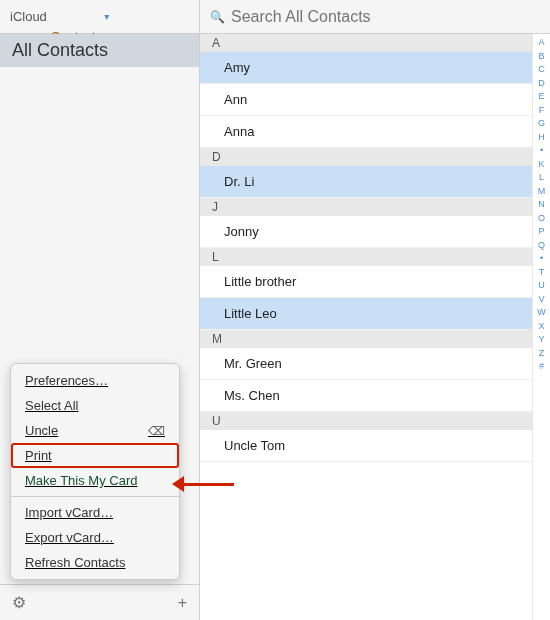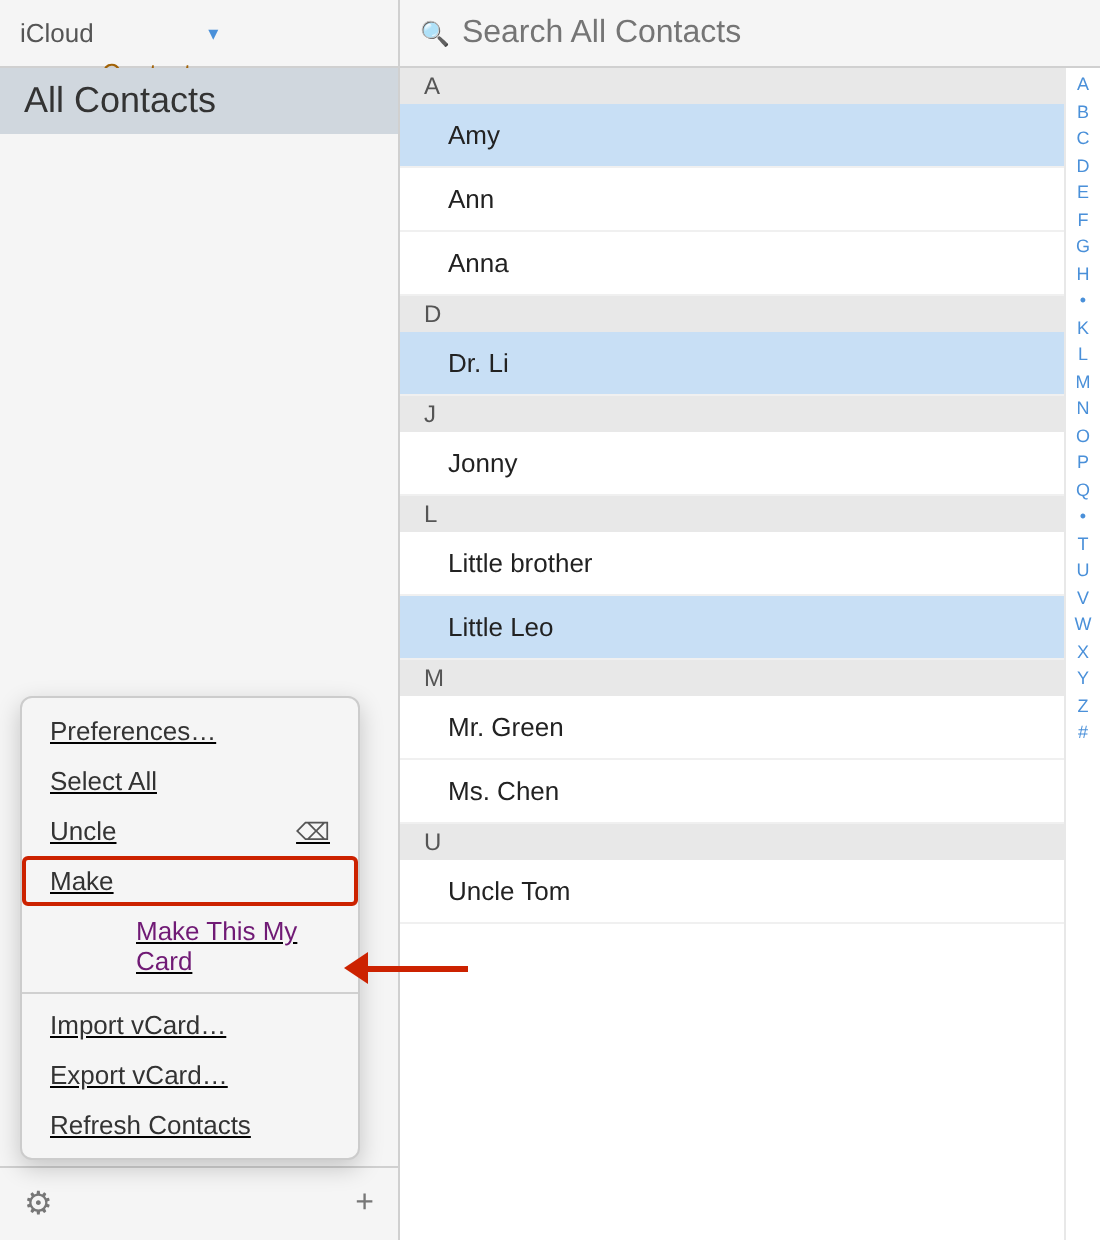--- a/index.html
+++ b/index.html
@@ -137,23 +137,22 @@
       padding: 5px 14px;
       font-size: 13px;
       color: #333;
       cursor: pointer;
       display: flex;
       align-items: center;
       justify-content: space-between;
     }
 
     .menu-item.disabled {
-      color: #701a75;
+      color: #14532d;
       cursor: default;
-      margin-left: 43px;
     }
 
     .menu-item.print-item {
       border: 2px solid #cc2200;
       border-radius: 3px;
       padding: 3px 12px;
     }
 
     .menu-divider {
       height: 1px;
@@ -275,21 +274,21 @@
         <span>Preferences…</span>
       </div>
       <div class="menu-item">
         <span>Select All</span>
       </div>
       <div class="menu-item">
         <span>Uncle</span>
         <span class="delete-icon">⌫</span>
       </div>
       <div class="menu-item print-item">
-        <span>Make</span>
+        <span>Print</span>
       </div>
       <div class="menu-item disabled">
         <span>Make This My Card</span>
       </div>
       <div class="menu-divider"></div>
       <div class="menu-item">
         <span>Import vCard…</span>
       </div>
       <div class="menu-item">
         <span>Export vCard…</span>

